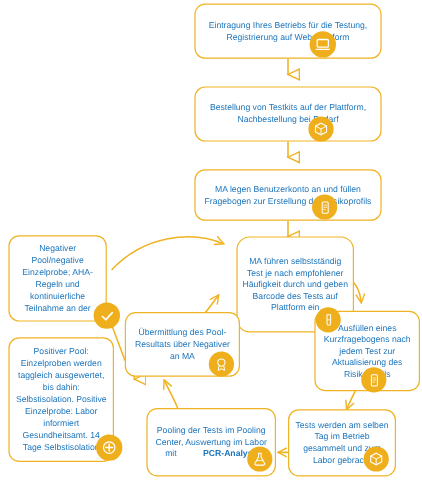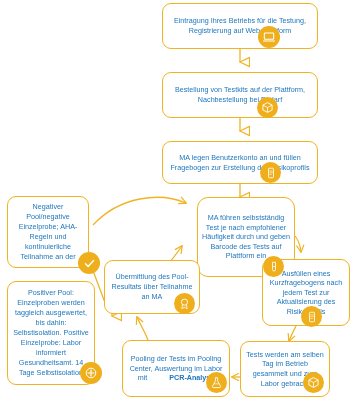--- a/index.html
+++ b/index.html
@@ -182,21 +182,21 @@
     </span>
   </div>
   <div class="badge" style="left:206px; top:372px; width:21px; height:21px;">
     <svg width="13" height="13" viewBox="0 0 24 24">
       <path d="M10,3 L14,3 L14,9 L19.5,19 a1.6,1.6 0 0 1 -1.4,2.4 L5.9,21.4 A1.6,1.6 0 0 1 4.5,19 L10,9 Z" fill="none" stroke="#ffffff" stroke-width="1.6"></path>
       <path d="M7.3,14.5 L16.7,14.5" stroke="#ffffff" stroke-width="1.3"></path>
     </svg>
   </div>
 
   <div class="node" style="left:104px; top:260px; width:96px; height:54px; font-size:7.2px; line-height:9.8px;">
-    <span class="txt">Übermittlung des Pool-Resultats über Teilnahme an MA</span>
+    <span class="txt">Übermittlung des Pool-Resultats über Negativer an MA</span>
   </div>
   <div class="badge" style="left:174px; top:293px; width:21px; height:21px;">
     <svg width="13" height="13" viewBox="0 0 24 24">
       <circle cx="12" cy="9.5" r="5.6" fill="none" stroke="#ffffff" stroke-width="1.7"></circle>
       <path d="M8.4,14.2 L7,21.5 L12,19 L17,21.5 L15.6,14.2" fill="none" stroke="#ffffff" stroke-width="1.5"></path>
     </svg>
   </div>
 
   <div class="node" style="left:7px; top:196px; width:82px; height:72px; font-size:7.2px; line-height:10px;">
     <span class="txt">Negativer Pool/negative Einzelprobe; AHA-Regeln und kontinuierliche Teilnahme an der</span>

